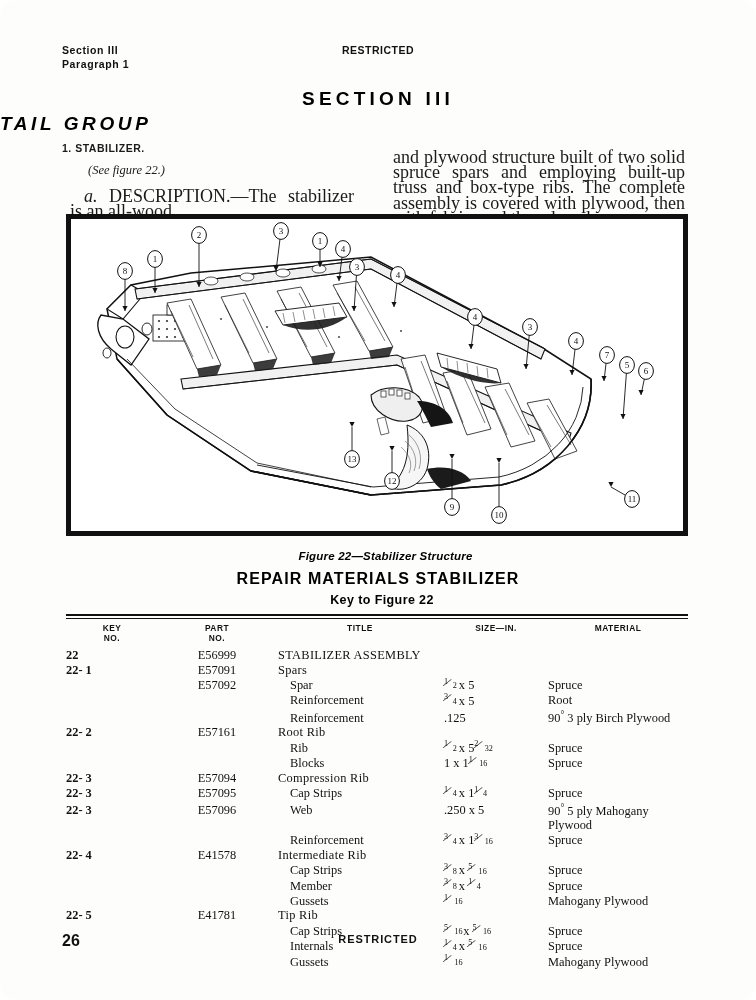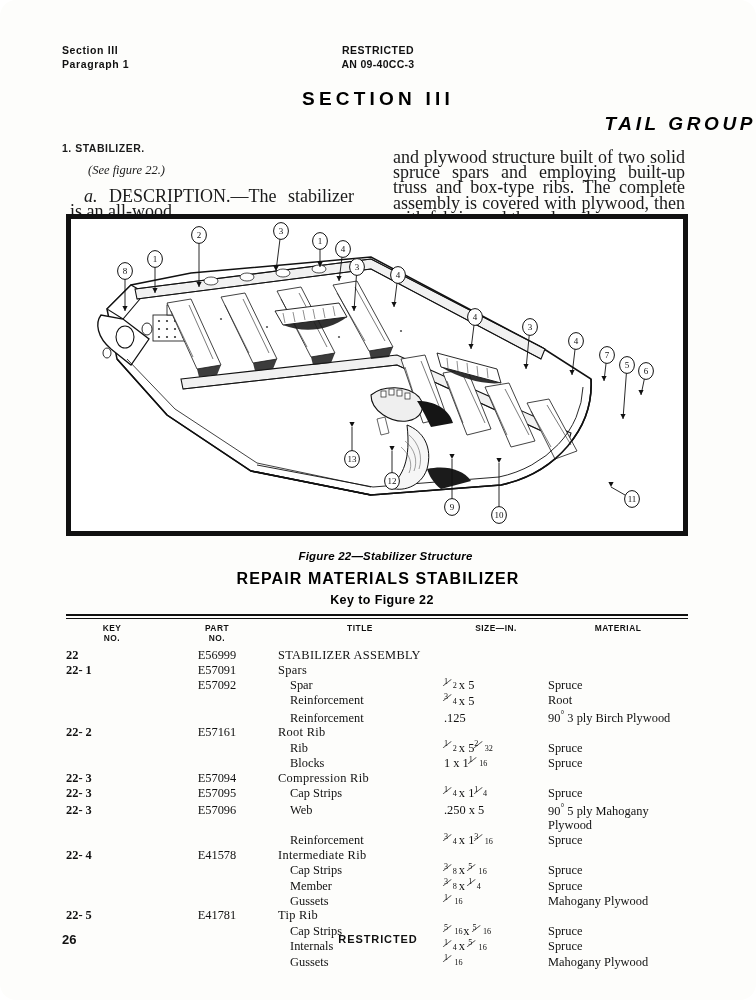--- a/index.html
+++ b/index.html
@@ -53,21 +53,21 @@
     text-align: center;
     font-family: "Liberation Sans", sans-serif;
     font-weight: bold;
     font-size: 19px;
     letter-spacing: 4.2px;
     color: #000;
   }
   .group-title {
     position: absolute;
     left: 0; right: 0; top: 113px;
-    text-align: right;
+    text-align: left;
     font-family: "Liberation Sans", sans-serif;
     font-weight: bold;
     font-style: italic;
     font-size: 19px;
     letter-spacing: 3.6px;
     color: #000;
   }
 
   
   .col-left {
@@ -225,21 +225,21 @@
   .frac.wide { width: 1.30em; }
   .frac.wide .d { right: -0.30em; }
   .deg { font-size: 0.78em; vertical-align: 0.38em; }
 
   
   .folio {
     position: absolute;
     left: 62px; top: 932px;
     font-family: "Liberation Sans", sans-serif;
     font-weight: bold;
-    font-size: 13px;
+    font-size: 16px;
     color: #111;
   }
   .foot-center {
     position: absolute;
     left: 0; right: 0; top: 933px;
     text-align: center;
     font-family: "Liberation Sans", sans-serif;
     font-weight: bold;
     font-size: 11px;
     letter-spacing: 0.9px;
@@ -258,21 +258,20 @@
 <body>
 
 <div class="page">
 
   <div class="runhead-left">
     <div>Section III</div>
     <div>Paragraph 1</div>
   </div>
   <div class="runhead-center">
     <div>RESTRICTED</div>
-    <div class="l2">AN 09-40CC-3</div>
   </div>
 
   <div class="section-title">SECTION III</div>
   <div class="group-title">TAIL GROUP</div>
 
   <div class="col-left">
     <p class="para-head">1. STABILIZER.</p>
     <p class="see-fig">(See figure 22.)</p>
     <p class="body-text indent"><span class="ital">a.</span><span> DESCRIPTION.—The stabilizer is an all-wood</span></p>
   </div>

